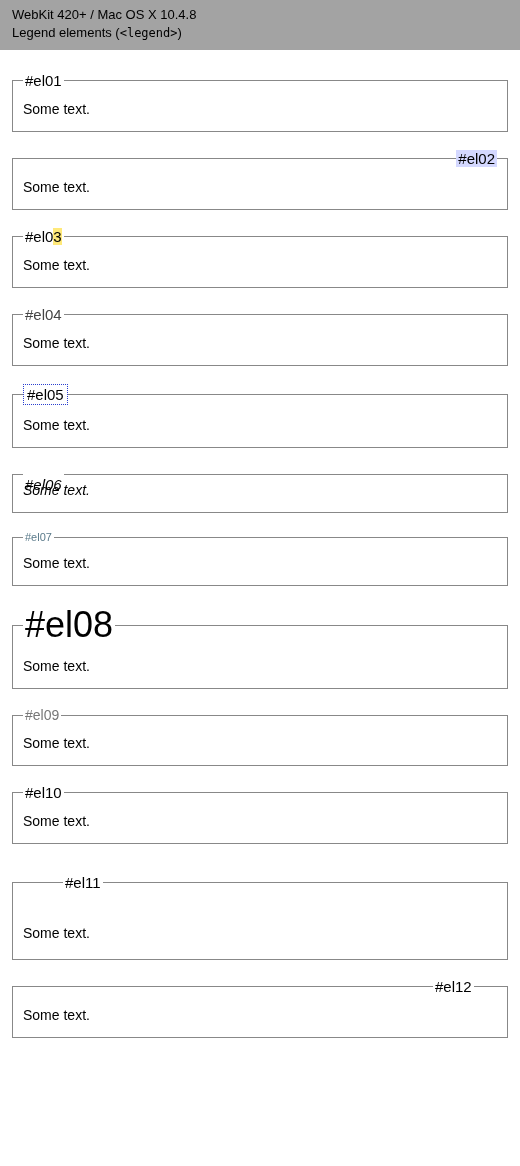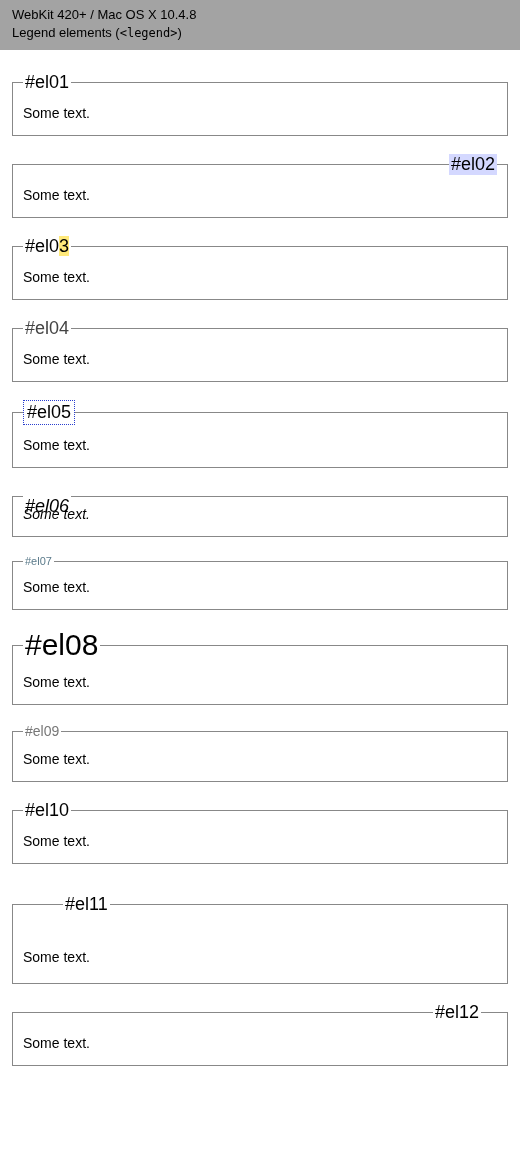--- a/index.html
+++ b/index.html
@@ -23,37 +23,37 @@
     }
     .content {
       padding: 8px 12px 20px 12px;
     }
     fieldset {
       border: 1px solid #888;
       margin: 14px 0 18px 0;
       padding: 6px 10px 14px 10px;
     }
     legend {
-      font-size: 18px;
+      font-size: 15px;
       padding: 0 2px;
     }
     .body-text {
       font-size: 14px;
       margin-top: 6px;
     }
     
     .lg02 { background: #d4d8ff; text-align: right; }
     .lg03-inner { background: #ffe97a; }
     .lg04 { color: #444; }
     .lg05 { border: 1px dotted #2a3fcf; padding: 1px 3px; }
     .fs06 { padding-top: 2px; font-style: italic; }
     .fs06 .body-text { margin-top: -3px; }
     .lg06 { position: relative; top: 10px; }
     .lg07 { font-size: 11px; color: #5a7a8a; }
-    .lg08 { font-size: 30px; font-weight: 400; color: #000; }
+    .lg08 { font-size: 36px; font-weight: 400; color: #000; }
     .lg09 { font-size: 14px; color: #777; }
     .lg10 { font-weight: normal; }
     .fs11 { margin-top: 30px; padding-top: 28px; padding-bottom: 18px; }
     .lg11 { margin-left: 40px; }
     .fs12 legend { margin-left: 410px; }
   </style>
 </head>
 <body>
 
 <div class="header">

